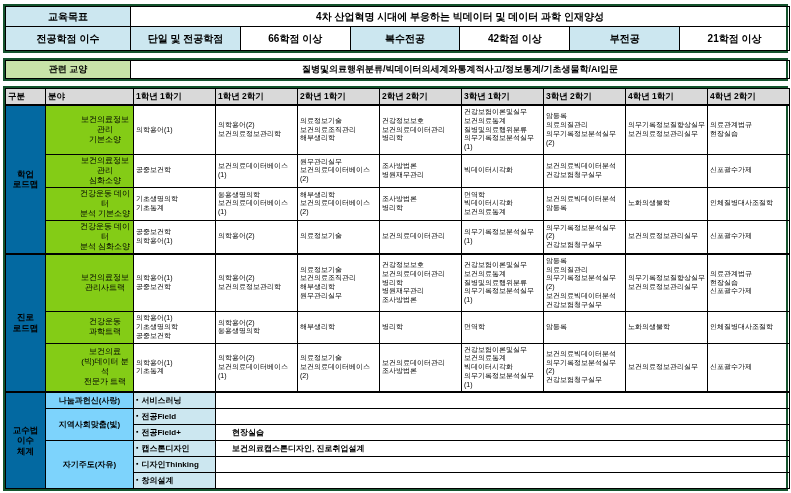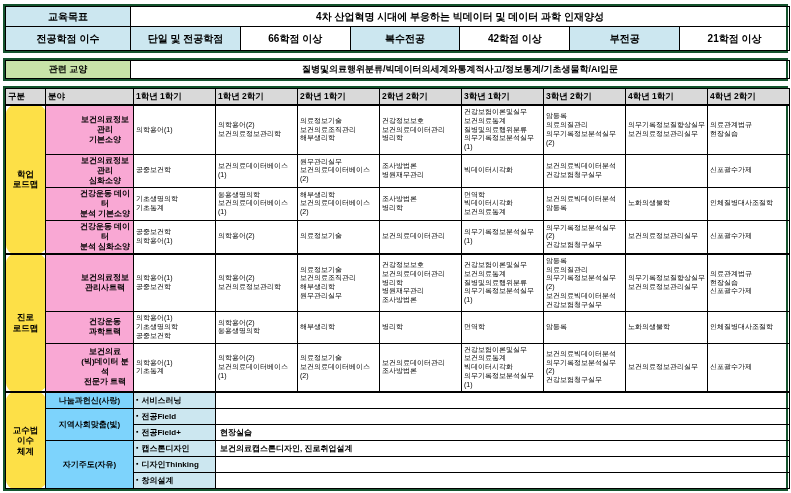--- a/index.html
+++ b/index.html
@@ -15,28 +15,28 @@
   .pre{white-space:pre-line;}
   
   .top-t td{height:17px;font-size:10px;}
   .top-t .lblcol{width:120px;}
   .top-t tr.r2 td{height:21px;}
   .rel-t td{height:15px;font-size:9px;}
   .rel-t .lblcol{width:120px;margin-top:42px;}
   
   .main-t td{font-size:7px;line-height:1.25;}
   .main-t thead td{height:13px;font-size:8.5px;background:#d9d9d9;font-weight:bold;text-align:left;}
-  .main-t .grp{font-weight:bold;font-size:8.5px;text-align:center;background:#fde047;border-radius:9px;}
-  .main-t .cat{font-weight:bold;font-size:8px;text-align:center;background:#f9a8d4;padding-left:33px;}
+  .main-t .grp{font-weight:bold;font-size:8.5px;text-align:center;background:#0369a1;}
+  .main-t .cat{font-weight:normal;font-size:8px;text-align:center;background:#84cc16;padding-left:33px;}
   .main-t .course{text-align:left;vertical-align:middle;padding:2px 2px;}
   .main-t tr.sect td{border-top:2px solid #000;}
   
   .main-t .pcat{font-weight:bold;font-size:8px;text-align:center;background:#7dd3fc;}
   .main-t .pitem{background:#cce7f0;font-weight:bold;font-size:8px;text-align:left;height:13px;}
-  .main-t .pval{font-size:8px;text-align:left;padding-left:4px;font-weight:bold;}
+  .main-t .pval{font-size:8px;text-align:left;padding-left:16px;font-weight:bold;}
   .bullet{display:inline-block;margin-right:3px;font-size:7px;vertical-align:1px;}
 </style>
 </head>
 <body>
 
 <div class="wrap">
 
   <div class="box">
     <table class="top-t">
       <tbody>

